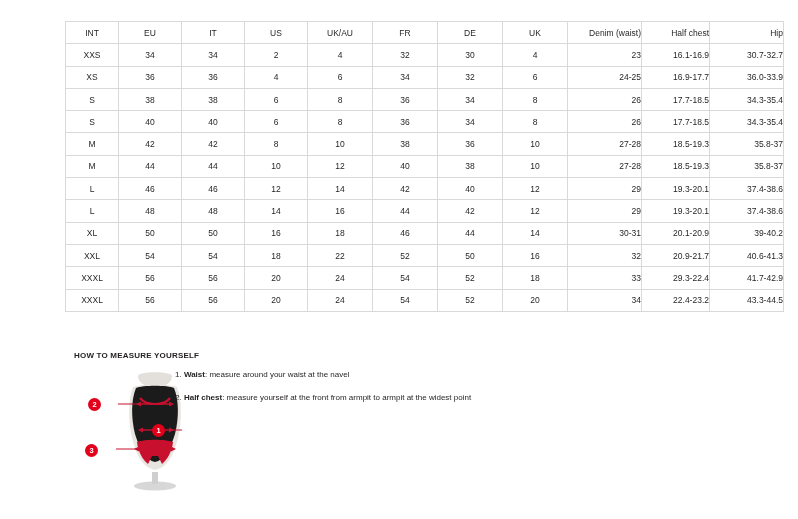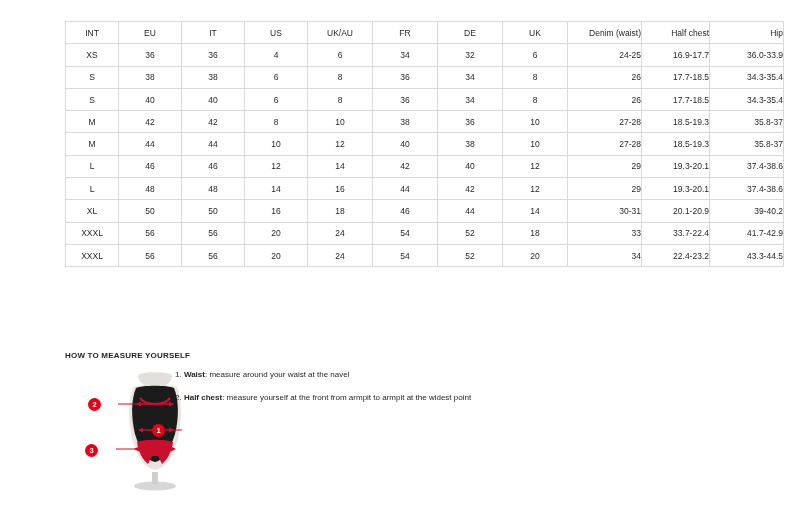--- a/index.html
+++ b/index.html
@@ -54,21 +54,21 @@
   table.size-table col.c9 { width: 68px; }
   table.size-table col.c10 { width: 74px; }
   table.size-table td.left-pad,
   table.size-table th.left-pad {
     text-align: right;
     padding-left: 8px;
   }
 
   .how-title {
     position: absolute;
-    left: 65px;
+    left: 74px;
     top: 351px;
     font-size: 8px;
     font-weight: bold;
     letter-spacing: 0.2px;
     color: #231f20;
   }
 
   .figure-wrap {
     position: absolute;
     left: 100px;
@@ -136,20 +136,33 @@
         <th>FR</th>
         <th>DE</th>
         <th>UK</th>
         <th class="left-pad">Denim (waist)</th>
         <th class="left-pad">Half chest</th>
         <th class="left-pad">Hip</th>
       </tr>
     </thead>
     <tbody>
       <tr>
+        <td>XXS</td>
+        <td>34</td>
+        <td>34</td>
+        <td>2</td>
+        <td>4</td>
+        <td>32</td>
+        <td>30</td>
+        <td>4</td>
+        <td class="left-pad">23</td>
+        <td class="left-pad">16.1-16.9</td>
+        <td class="left-pad">30.7-32.7</td>
+      </tr>
+      <tr>
         <td>XS</td>
         <td>36</td>
         <td>36</td>
         <td>4</td>
         <td>6</td>
         <td>34</td>
         <td>32</td>
         <td>6</td>
         <td class="left-pad">24-25</td>
         <td class="left-pad">16.9-17.7</td>
@@ -240,30 +253,43 @@
         <td>16</td>
         <td>18</td>
         <td>46</td>
         <td>44</td>
         <td>14</td>
         <td class="left-pad">30-31</td>
         <td class="left-pad">20.1-20.9</td>
         <td class="left-pad">39-40.2</td>
       </tr>
       <tr>
+        <td>XXL</td>
+        <td>54</td>
+        <td>54</td>
+        <td>18</td>
+        <td>22</td>
+        <td>52</td>
+        <td>50</td>
+        <td>16</td>
+        <td class="left-pad">32</td>
+        <td class="left-pad">20.9-21.7</td>
+        <td class="left-pad">40.6-41.3</td>
+      </tr>
+      <tr>
         <td>XXXL</td>
         <td>56</td>
         <td>56</td>
         <td>20</td>
         <td>24</td>
         <td>54</td>
         <td>52</td>
         <td>18</td>
         <td class="left-pad">33</td>
-        <td class="left-pad">33.7-22.4</td>
+        <td class="left-pad">29.3-22.4</td>
         <td class="left-pad">41.7-42.9</td>
       </tr>
       <tr>
         <td>XXXL</td>
         <td>56</td>
         <td>56</td>
         <td>20</td>
         <td>24</td>
         <td>54</td>
         <td>52</td>

